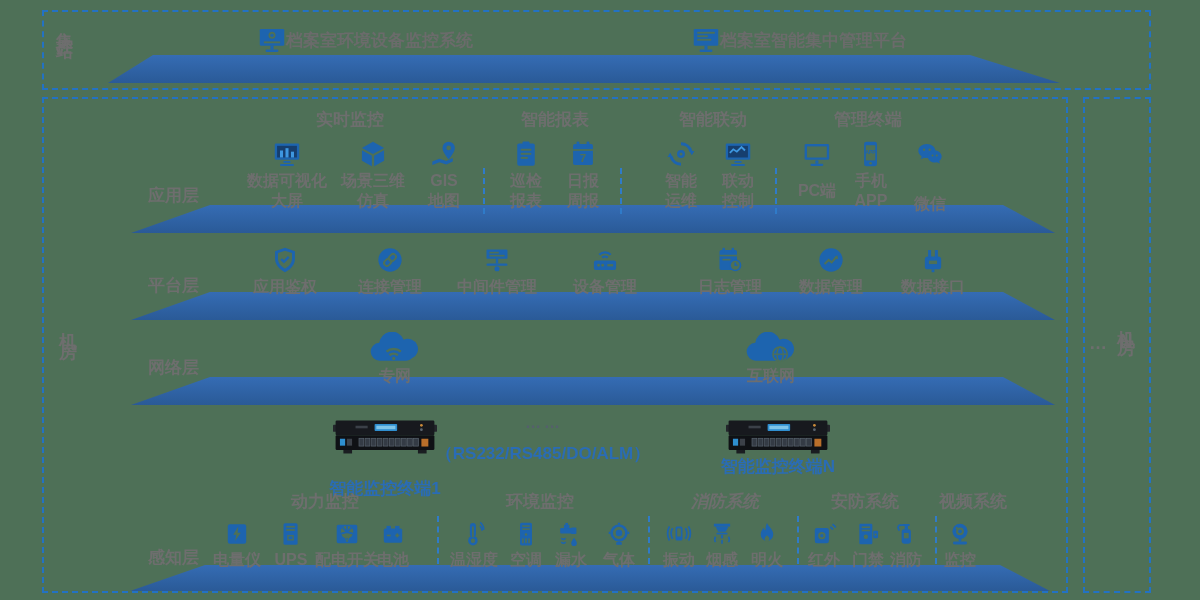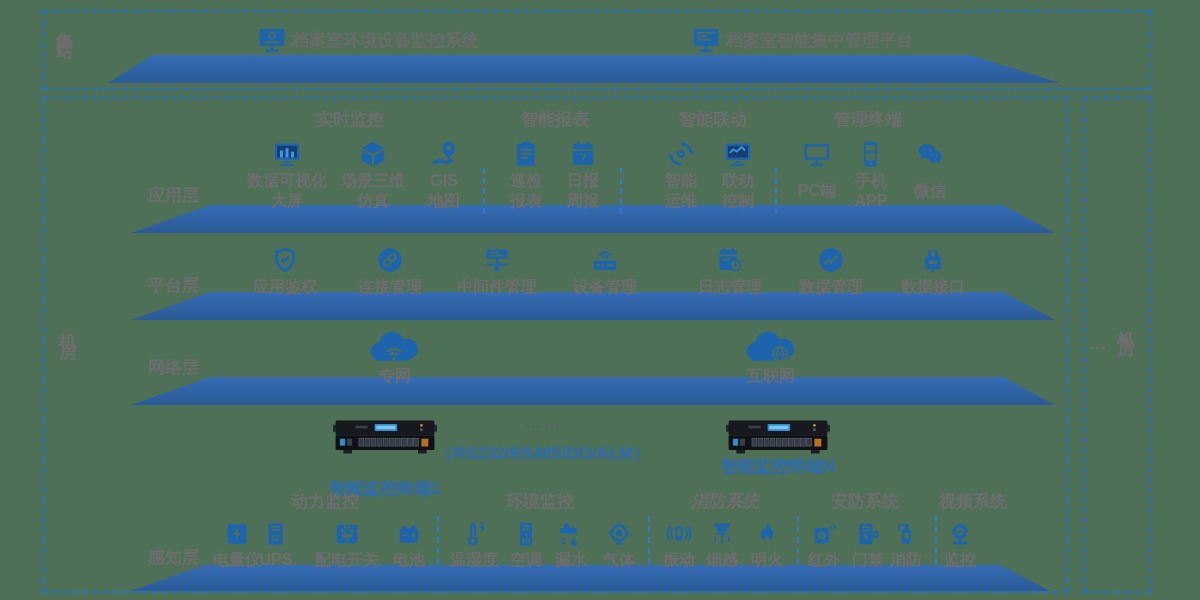--- a/index.html
+++ b/index.html
@@ -9,21 +9,21 @@
   .slab{position:absolute;background:linear-gradient(180deg,#356CB4 0%,#2A5A97 100%);}
   .vlabel{position:absolute;writing-mode:vertical-rl;text-orientation:upright;
           font-weight:bold;color:#6E6E6E;font-size:18px;letter-spacing:6px;line-height:1;}
   .layer-label{position:absolute;font-weight:bold;color:#6E6E6E;font-size:17px;white-space:nowrap;}
   .group-title{position:absolute;transform:translateX(-50%);font-weight:bold;color:#6E6E6E;
                font-size:17px;white-space:nowrap;}
   .item{position:absolute;transform:translateX(-50%);text-align:center;}
   .item .ic{display:block;margin:0 auto;width:28px;height:28px;fill:#1D64AF;}
   .item .ic-lg{display:block;margin:0 auto;width:52px;height:34px;fill:#1D64AF;}
   .item .lbl{font-weight:bold;color:#6E6E6E;font-size:16px;line-height:20px;white-space:nowrap;margin-top:3px;}
-  .sys{position:absolute;display:flex;align-items:center;gap:6px;}
+  .sys{position:absolute;display:flex;align-items:center;}
   .sys .ic{width:28px;height:28px;fill:#1D64AF;}
   .sys .lbl{font-weight:bold;color:#6B6B6B;font-size:17px;white-space:nowrap;}
   .vdiv{position:absolute;width:0;border-left:2px dashed #2F7BC9;}
   .blue-text{position:absolute;transform:translateX(-50%);font-weight:bold;color:#2A6CB5;
              font-size:17px;white-space:nowrap;}
   .gray-dots{position:absolute;transform:translateX(-50%);font-weight:bold;color:#55606B;
              font-size:16px;letter-spacing:3px;white-space:nowrap;}
   .dev{position:absolute;width:104px;height:40px;}
 </style>
 </head>
@@ -393,21 +393,21 @@
   <div class="item" style="left:871px;top:140px;">
     <svg class="ic">
         <use href="#i-phone"></use>
       </svg>
     <div class="lbl"><span>手机</span><br><span>APP</span></div>
   </div>
   <div class="item" style="left:930px;top:140px;">
     <svg class="ic">
         <use href="#i-wechat"></use>
       </svg>
-    <div class="lbl" style="margin-top:13px;"><span>微信</span></div>
+    <div class="lbl" style="margin-top:26px;"><span>微信</span></div>
   </div>
 
   <div class="layer-label" style="left:148px;top:274px;">平台层</div>
   <div class="slab" style="left:131px;top:292px;width:924px;height:28px;clip-path:polygon(79px 0,872px 0,924px 28px,0 28px);"></div>
   <div class="item" style="left:285px;top:246px;">
     <svg class="ic">
         <use href="#i-shield"></use>
       </svg>
     <div class="lbl"><span>应用鉴权</span></div>
   </div>
@@ -481,33 +481,33 @@
   <div class="group-title" style="left:725px;top:490px;font-style:italic;">消防系统</div>
   <div class="group-title" style="left:865px;top:490px;">安防系统</div>
   <div class="group-title" style="left:973px;top:490px;">视频系统</div>
 
   <div class="item" style="left:237px;top:521px;">
     <svg class="ic" style="width:26px;height:26px;">
         <use href="#i-bolt"></use>
       </svg>
     <div class="lbl"><span>电量仪</span></div>
   </div>
-  <div class="item" style="left:276px;top:521px;">
+  <div class="item" style="left:291px;top:521px;">
     <svg class="ic" style="width:26px;height:26px;">
         <use href="#i-ups"></use>
       </svg>
     <div class="lbl"><span>UPS</span></div>
   </div>
   <div class="item" style="left:347px;top:521px;">
     <svg class="ic" style="width:26px;height:26px;">
         <use href="#i-breaker"></use>
       </svg>
     <div class="lbl"><span>配电开关</span></div>
   </div>
-  <div class="item" style="left:409px;top:521px;">
+  <div class="item" style="left:393px;top:521px;">
     <svg class="ic" style="width:26px;height:26px;">
         <use href="#i-battery"></use>
       </svg>
     <div class="lbl"><span>电池</span></div>
   </div>
   <div class="vdiv" style="left:437px;top:516px;height:48px;"></div>
   <div class="item" style="left:474px;top:521px;">
     <svg class="ic" style="width:26px;height:26px;">
         <use href="#i-thermo"></use>
       </svg>

